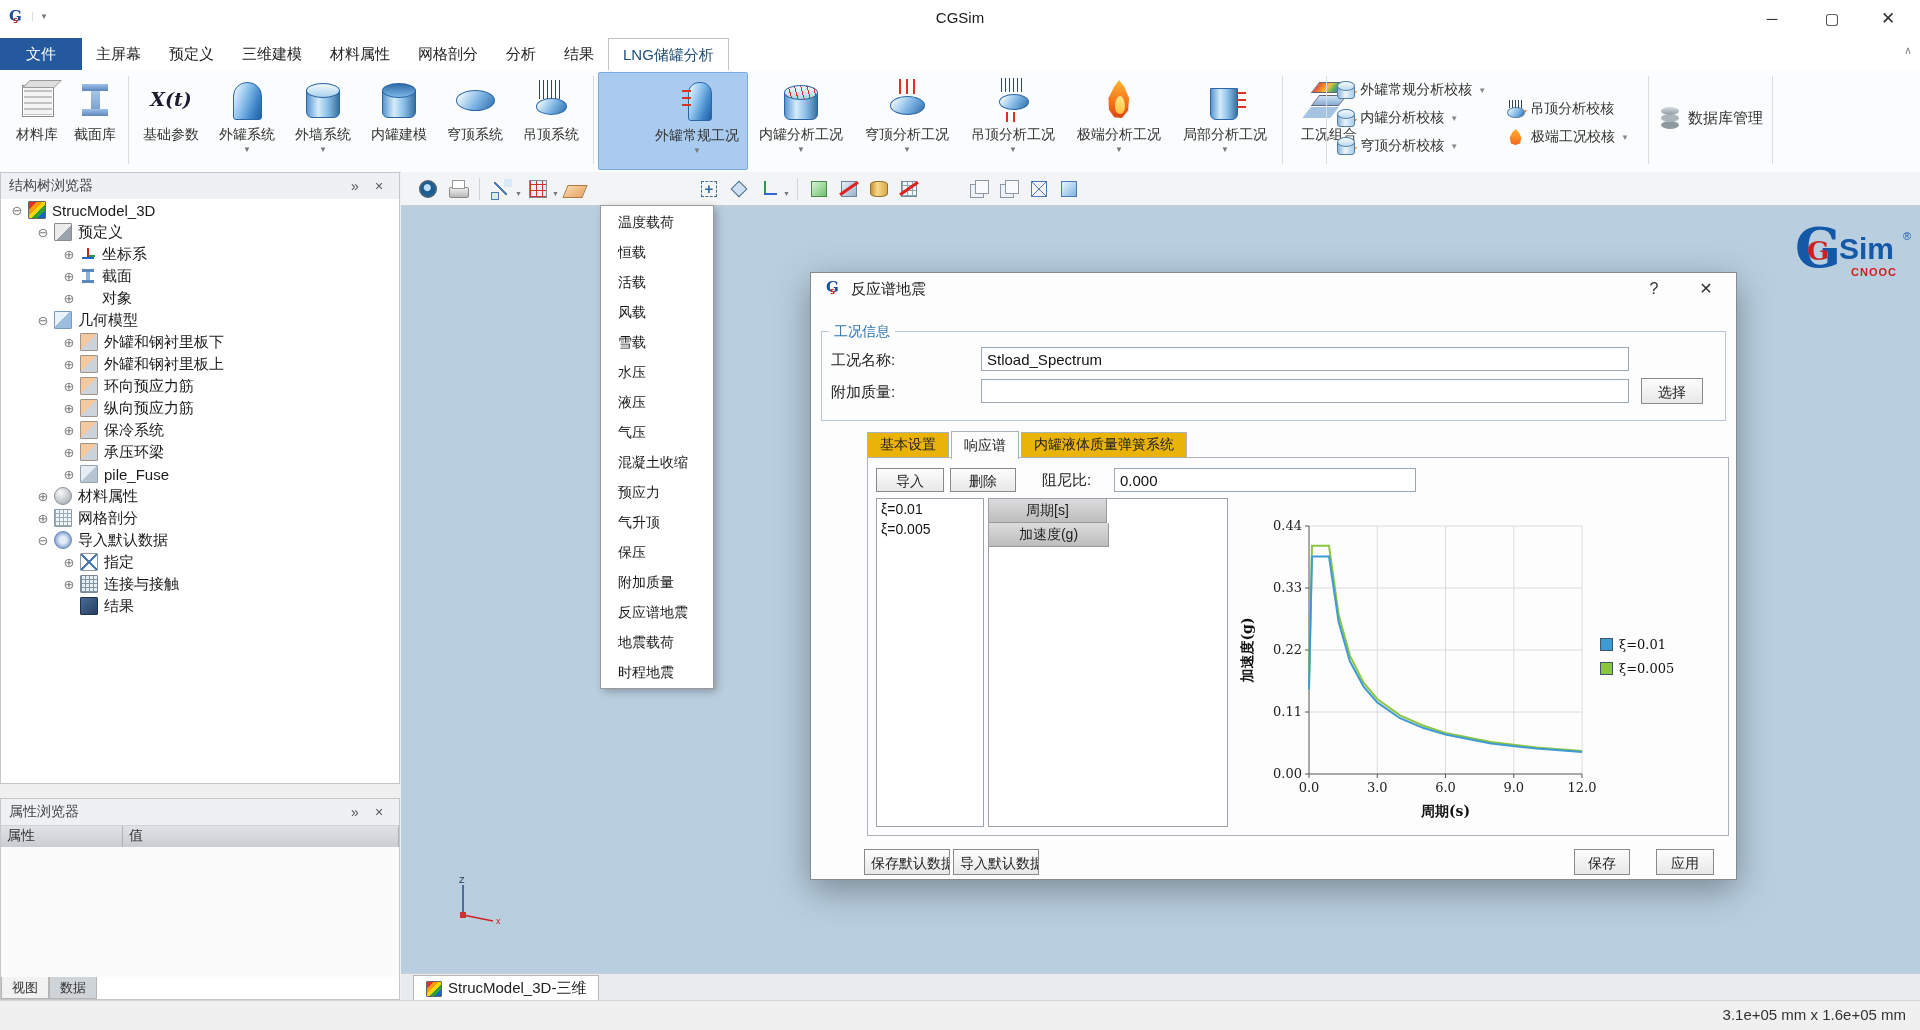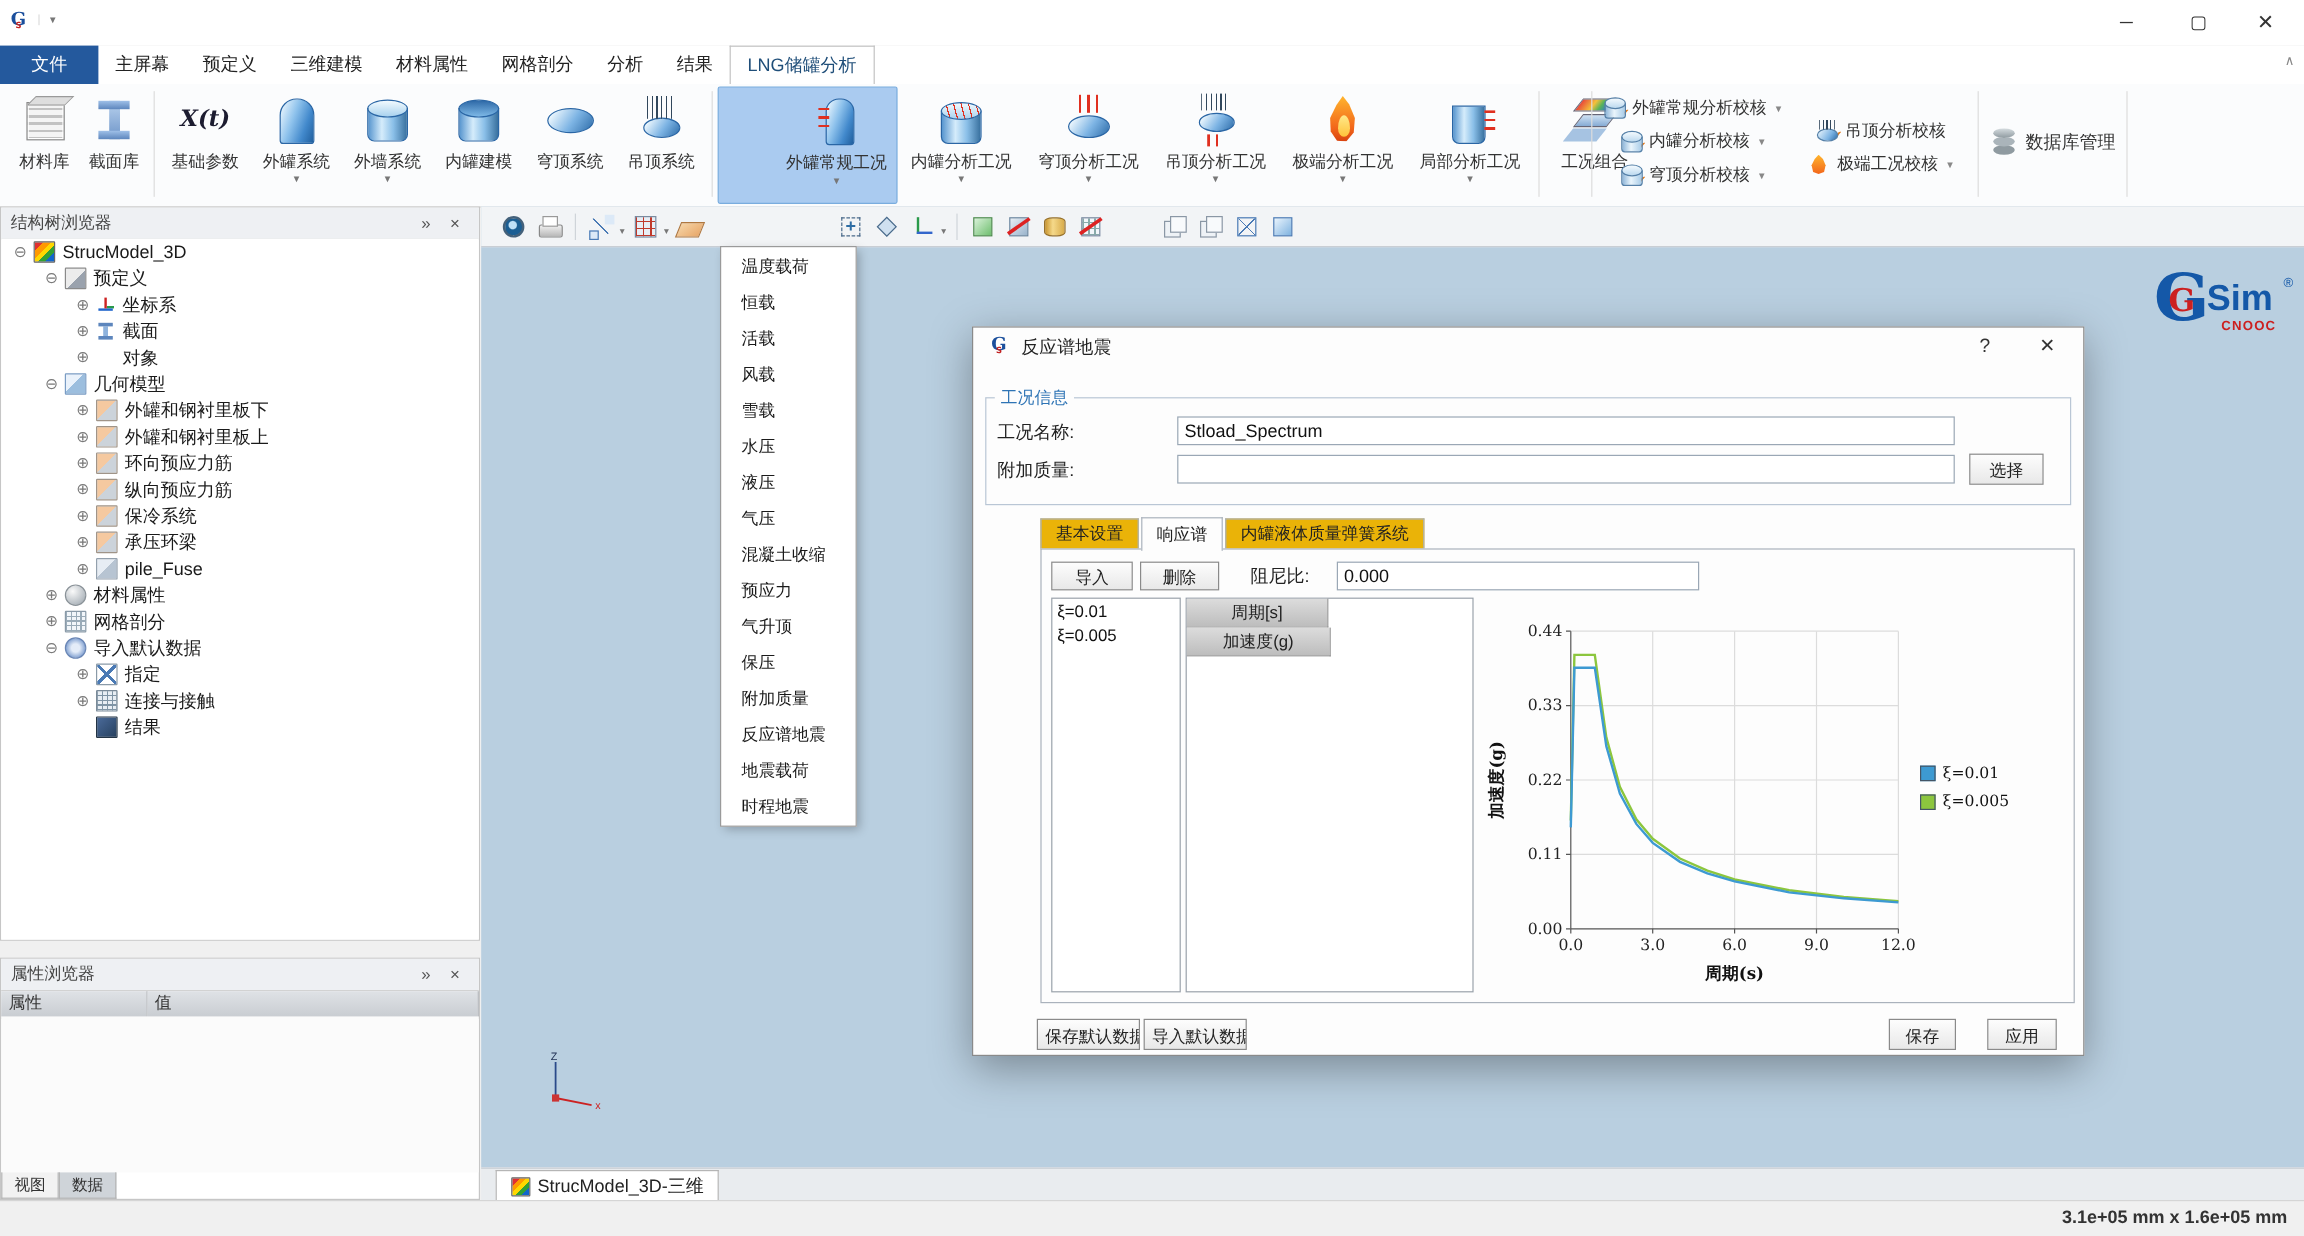--- a/index.html
+++ b/index.html
@@ -75,21 +75,21 @@
      background:linear-gradient(180deg,#ffb52e,#f2661b 70%,#d8430f);
      clip-path:polygon(50% 0,72% 18%,92% 48%,88% 80%,62% 100%,30% 98%,8% 78%,6% 48%,28% 20%);}
   .ri-flame::after{content:'';position:absolute;left:19px;top:20px;width:10px;height:18px;
      background:linear-gradient(180deg,#ffe98a,#ffc23a);border-radius:50% 50% 50% 50%/60% 60% 40% 40%;}
   .ri-layers::before{content:'';position:absolute;left:9px;top:6px;width:26px;height:9px;transform:skewX(-38deg);
      background:linear-gradient(90deg,#e8493a,#f5c03a 45%,#58b35a 72%,#2e7dc2);border:1px solid #667;}
   .ri-layers::after{content:'';position:absolute;left:9px;top:19px;width:26px;height:9px;transform:skewX(-38deg);
      background:linear-gradient(180deg,#cfe2f4,#86abd4);border:1px solid #667;box-shadow:1px 12px 0 0 #a6c3e2;}
   
   #ribbon-seps .vsep{position:absolute;top:6px;width:1px;height:88px;background:#dcdcdc;}
-  .chk-row{display:flex;align-items:center;height:28px;font-size:14px;color:#333;white-space:nowrap;justify-content:center;}
+  .chk-row{display:flex;align-items:center;height:28px;font-size:14px;color:#333;white-space:nowrap;}
   .chk-caret{font-size:8px;color:#888;margin-left:6px;}
   .ci{width:20px;height:18px;position:relative;flex:none;margin-right:5px;}
   .ci-cyl::before{content:'';position:absolute;left:1px;top:5px;width:16px;height:11px;border-radius:0 0 3px 3px;
      background:linear-gradient(90deg,#8fb6d9,#eaf5fc 45%,#a9cce8);border:1px solid #5580a8;}
   .ci-cyl::after{content:'';position:absolute;left:1px;top:0;width:16px;height:8px;border-radius:50%;
      background:linear-gradient(180deg,#f4fafe,#bcd9ef);border:1px solid #5580a8;}
   .ci-needle::before{content:'';position:absolute;left:1px;top:7px;width:16px;height:9px;border-radius:50%;
      background:linear-gradient(125deg,#eef8fe,#7db4e4 60%,#2d6ca9);border:1px solid #5580a8;}
   .ci-needle::after{content:'';position:absolute;left:3px;top:0;width:13px;height:8px;
      background:repeating-linear-gradient(90deg,#31475c 0 1px,transparent 1px 3px);}
@@ -180,21 +180,21 @@
      background:repeating-linear-gradient(172deg,rgba(0,40,180,0.30) 0 2px,transparent 2px 9px);}
   
   #load-menu{position:absolute;left:600px;top:205px;width:112px;background:#fff;border:1px solid #9a9a9a;
      box-shadow:3px 3px 8px rgba(0,0,0,0.25);z-index:40;padding:1px 0;}
   .menu-item{height:30px;line-height:30px;padding-left:17px;font-size:14px;color:#1a1a1a;white-space:nowrap;}
   
   #doctab-bar{position:absolute;left:401px;top:973px;right:0;height:27px;background:#e9ecef;border-top:1px solid #c9ced4;}
   #doc-tab{position:absolute;left:12px;top:1px;height:25px;background:#fff;border:1px solid #b5b5b5;border-bottom:none;
      display:flex;align-items:center;padding:0 12px;font-size:15px;color:#222;}
   #statusbar{position:absolute;left:0;top:1000px;width:1920px;height:30px;background:#f0f0f0;border-top:1px solid #d5d5d5;}
-  #status-dim{position:absolute;right:14px;top:5px;font-size:15px;color:#333;font-weight:bold;}
+  #status-dim{position:absolute;right:14px;top:5px;font-size:15px;color:#333;}
   
   #dialog{position:absolute;left:810px;top:272px;width:925px;height:606px;background:#fdfdfd;border:1px solid #8a8a8a;
      box-shadow:0 10px 34px rgba(0,0,0,0.35);z-index:50;}
   #dlg-title{position:absolute;left:0;top:0;right:0;height:32px;display:flex;align-items:center;padding-left:14px;font-size:15px;color:#222;}
   #dlg-title .gicon{margin-right:8px;}
   .dlg-tbtn{position:absolute;top:0;width:44px;height:32px;text-align:center;line-height:32px;font-size:16px;color:#333;}
   #dlg-group{position:absolute;left:10px;top:58px;width:903px;height:88px;border:1px solid #b9c6d5;}
   #dlg-group-label{position:absolute;left:18px;top:50px;background:#fdfdfd;padding:0 5px;font-size:14px;color:#2e74b5;}
   .dlg-label{position:absolute;font-size:15px;color:#222;}
   .dlg-input{position:absolute;height:22px;border:1px solid #9aa7b5;background:#fff;font-size:15px;padding:0 5px;
@@ -219,20 +219,21 @@
   .lg-row{display:flex;align-items:center;height:24px;}
   .lg-sq{width:11px;height:11px;border:1px solid #456;margin-right:6px;flex:none;}
   .lg-txt{font:13px "DejaVu Serif",serif;color:#111;white-space:nowrap;}
 </style>
 </head>
 <body>
 
 <div id="titlebar">
   <span class="gicon" style="position:absolute;left:8px;top:8px;"></span>
   <span id="qa-caret">▼</span>
+  <div id="win-title">CGSim</div>
   <div class="winbtn" style="right:120px;">─</div>
   <div class="winbtn" style="right:60px;">▢</div>
   <div class="winbtn" style="right:4px;font-size:17px;">✕</div>
 </div>
 
 <div id="menubar">
     <div class="mb-item mb-file">文件</div>
     <div class="mb-item">主屏幕</div>
     <div class="mb-item">预定义</div>
     <div class="mb-item">三维建模</div>

